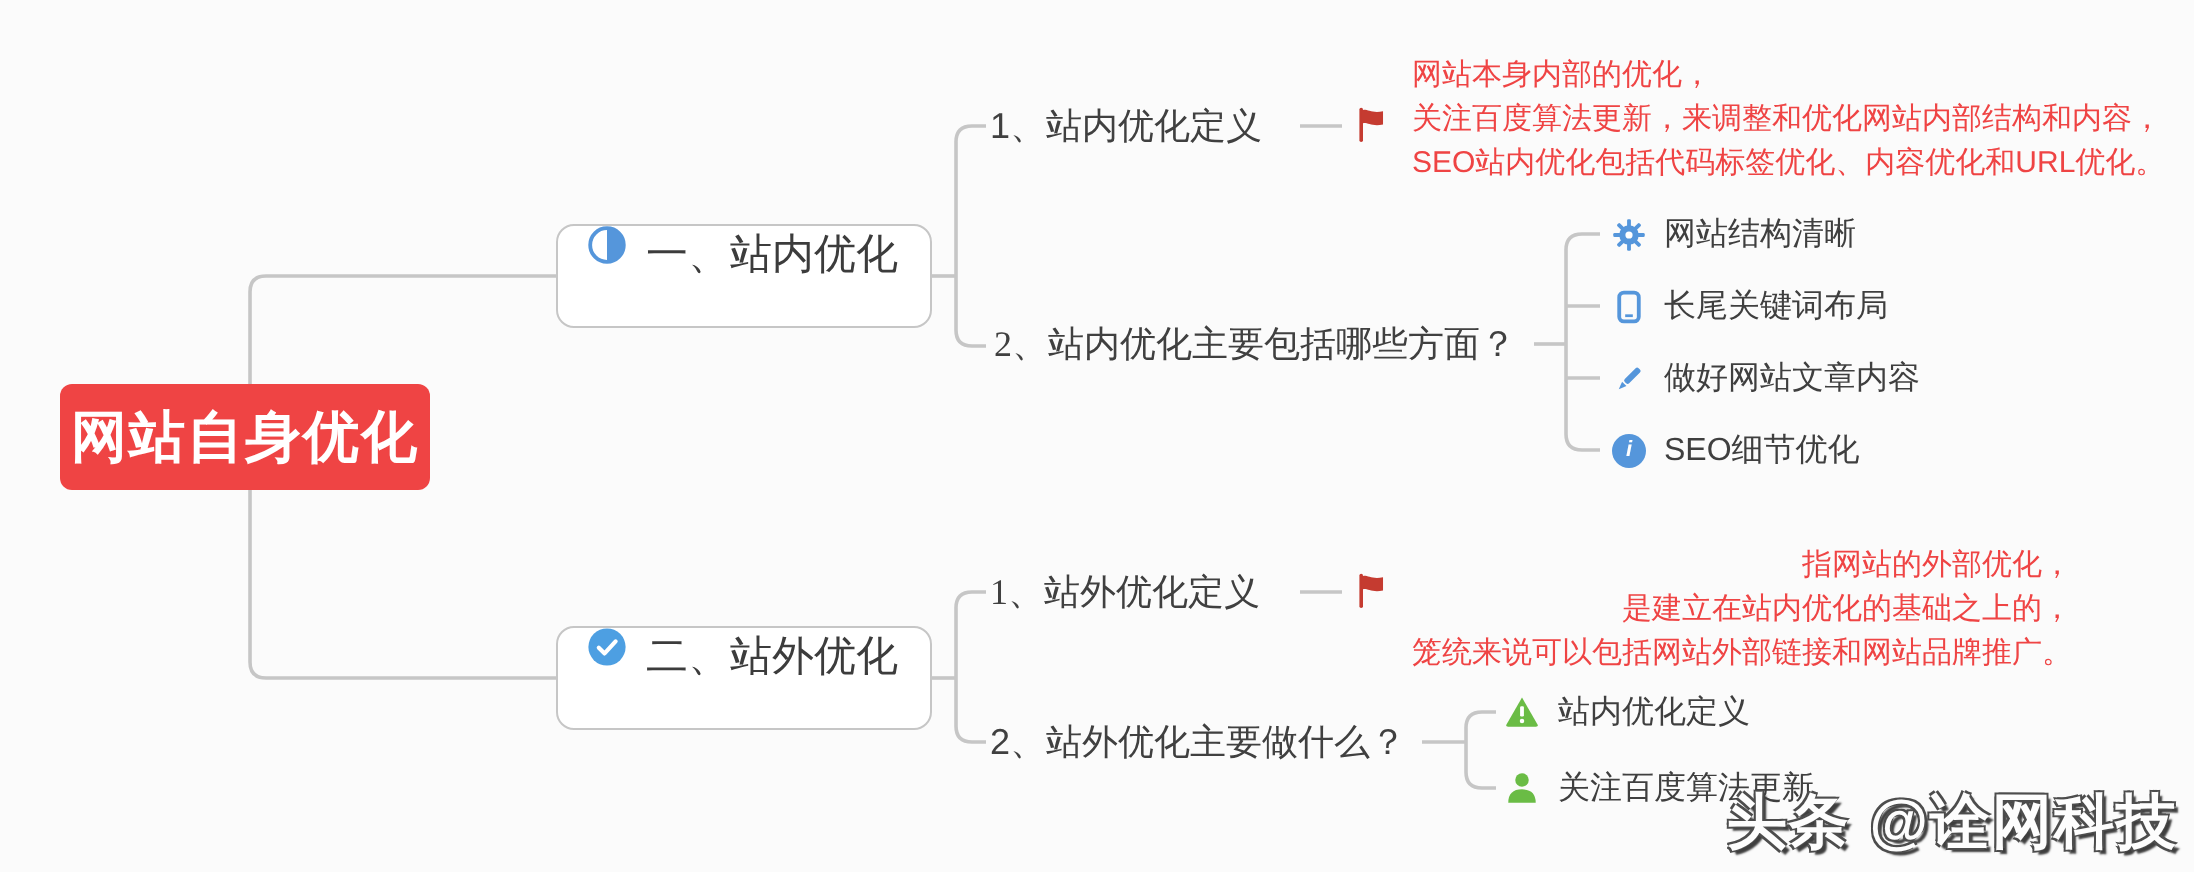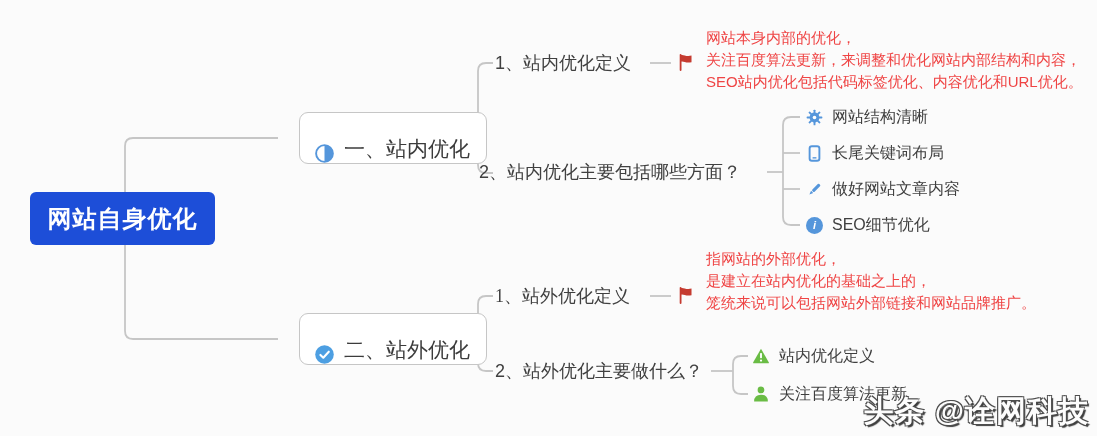--- a/index.html
+++ b/index.html
@@ -2,26 +2,26 @@
 <html><head>
 <meta charset="utf-8">
 <style>
   html,body{margin:0;padding:0;}
   body{font-family:"Liberation Sans","DejaVu Sans",sans-serif;background:#e9e9e9;}
   .canvas{position:relative;width:1097px;height:436px;background:#fbfbfb;overflow:hidden;}
   svg.connectors{position:absolute;left:0;top:0;width:1097px;height:436px;}
   svg.connectors path{stroke:#c6c6c6;stroke-width:1.8;fill:none;}
 
   .root-node{position:absolute;left:30px;top:192px;width:185px;height:53px;
-    background:#1d4ed8;border-radius:6px;display:flex;align-items:center;justify-content:center;
-    color:#ffffff;font-size:24px;font-weight:bold;letter-spacing:1px;cursor:default;}
+    background:#ef4444;border-radius:6px;display:flex;align-items:center;justify-content:center;
+    color:#ffffff;font-size:28px;font-weight:bold;letter-spacing:1px;cursor:default;}
 
   .branch-node{position:absolute;left:278px;width:188px;height:52px;background:#ffffff;
-    border:1.5px solid #c6c6c6;border-radius:9px;display:flex;align-items:flex-end;
-    padding-left:15px;box-sizing:border-box;gap:10px;margin-left:21px;}
+    border:1.5px solid #c6c6c6;border-radius:9px;display:flex;align-items:flex-start;
+    padding-left:15px;box-sizing:border-box;gap:10px;}
   .branch-node .label{font-size:21px;color:#3c3c3c;}
   #node-onsite{top:112px;}
   #node-offsite{top:313px;}
 
   .sub-label{position:absolute;height:24px;line-height:24px;font-size:18px;color:#404040;white-space:nowrap;}
 
   .flag{position:absolute;width:18px;height:18px;}
 
   .note{position:absolute;left:706px;font-size:15px;line-height:22px;color:#ef4444;white-space:nowrap;}
 
@@ -82,21 +82,21 @@
     <path d="M3.2 15.2 V1.6" stroke="#c53b30" stroke-width="1.6" stroke-linecap="round" fill="none"></path>
     <path d="M3.2 2 C5.5 0.8 7.6 3.5 12.9 2.3 V8.2 C7.6 9.4 5.5 6.7 3.2 7.9 Z" fill="#c53b30"></path>
   </svg>
 
   <div class="note" style="top:27px;">
     <div>网站本身内部的优化，</div>
     <div>关注百度算法更新，来调整和优化网站内部结构和内容，</div>
     <div>SEO站内优化包括代码标签优化、内容优化和URL优化。</div>
   </div>
 
-  <div class="sub-label" style="left:479px;top:160px;">2、站内优化主要包括哪些方面？</div>
+  <div class="sub-label" style="left:497px;top:160px;font-family:Liberation Serif, serif;">2、站内优化主要包括哪些方面？</div>
 
   <div class="leaf-item" style="left:806px;top:105px;">
     <svg width="17" height="17" viewBox="0 0 16 16">
       <g fill="#5596db">
         <rect x="7.1" y="0.6" width="1.8" height="3.6" rx="0.6"></rect>
         <rect x="7.1" y="0.6" width="1.8" height="3.6" rx="0.6" transform="rotate(45 8 8)"></rect>
         <rect x="7.1" y="0.6" width="1.8" height="3.6" rx="0.6" transform="rotate(90 8 8)"></rect>
         <rect x="7.1" y="0.6" width="1.8" height="3.6" rx="0.6" transform="rotate(135 8 8)"></rect>
         <rect x="7.1" y="0.6" width="1.8" height="3.6" rx="0.6" transform="rotate(180 8 8)"></rect>
         <rect x="7.1" y="0.6" width="1.8" height="3.6" rx="0.6" transform="rotate(225 8 8)"></rect>
@@ -132,21 +132,21 @@
     <span class="leaf-label">SEO细节优化</span>
   </div>
 
   <div class="sub-label" style="left:495px;top:284px;font-family:Liberation Serif, serif;">1、站外优化定义</div>
 
   <svg class="flag" style="left:677px;top:286px;" viewBox="0 0 16 16">
     <path d="M3.2 15.2 V1.6" stroke="#c53b30" stroke-width="1.6" stroke-linecap="round" fill="none"></path>
     <path d="M3.2 2 C5.5 0.8 7.6 3.5 12.9 2.3 V8.2 C7.6 9.4 5.5 6.7 3.2 7.9 Z" fill="#c53b30"></path>
   </svg>
 
-  <div class="note" style="top:248px;">
+  <div class="note" style="top:272px;text-align:right;">
     <div>指网站的外部优化，</div>
     <div>是建立在站内优化的基础之上的，</div>
     <div>笼统来说可以包括网站外部链接和网站品牌推广。</div>
   </div>
 
   <div class="sub-label" style="left:495px;top:359px;">2、站外优化主要做什么？</div>
 
   <div class="leaf-item" style="left:752px;top:344px;">
     <svg width="18" height="18" viewBox="0 0 16 16">
       <path d="M8 1.6 L14.9 13.5 Q15.4 14.5 14.2 14.5 H1.8 Q0.6 14.5 1.1 13.5 Z" fill="#6abc45"></path>

